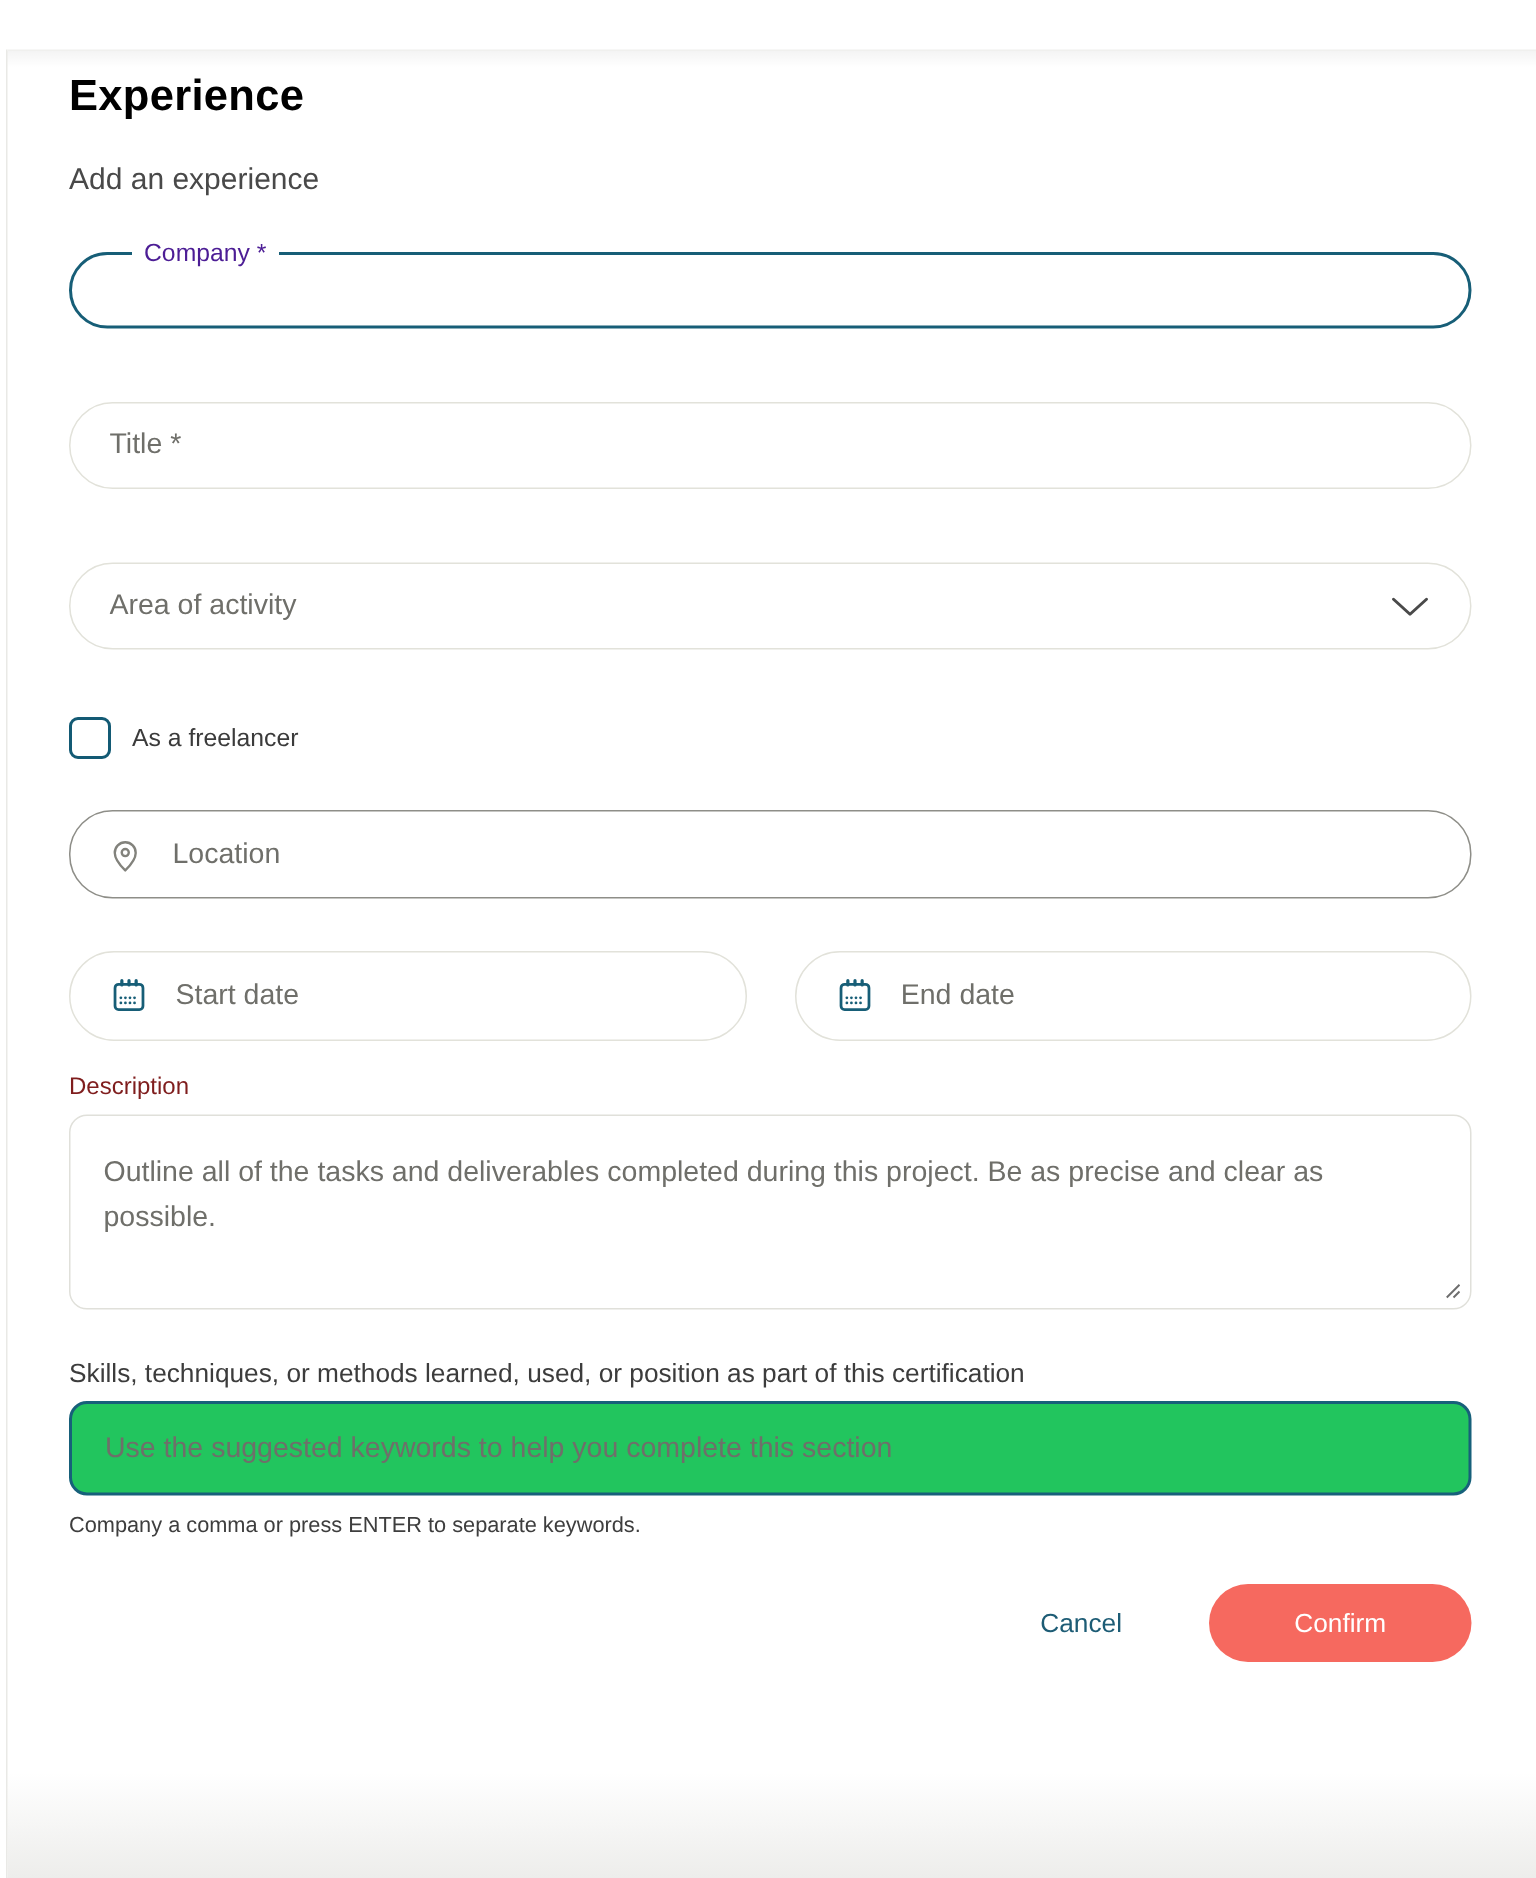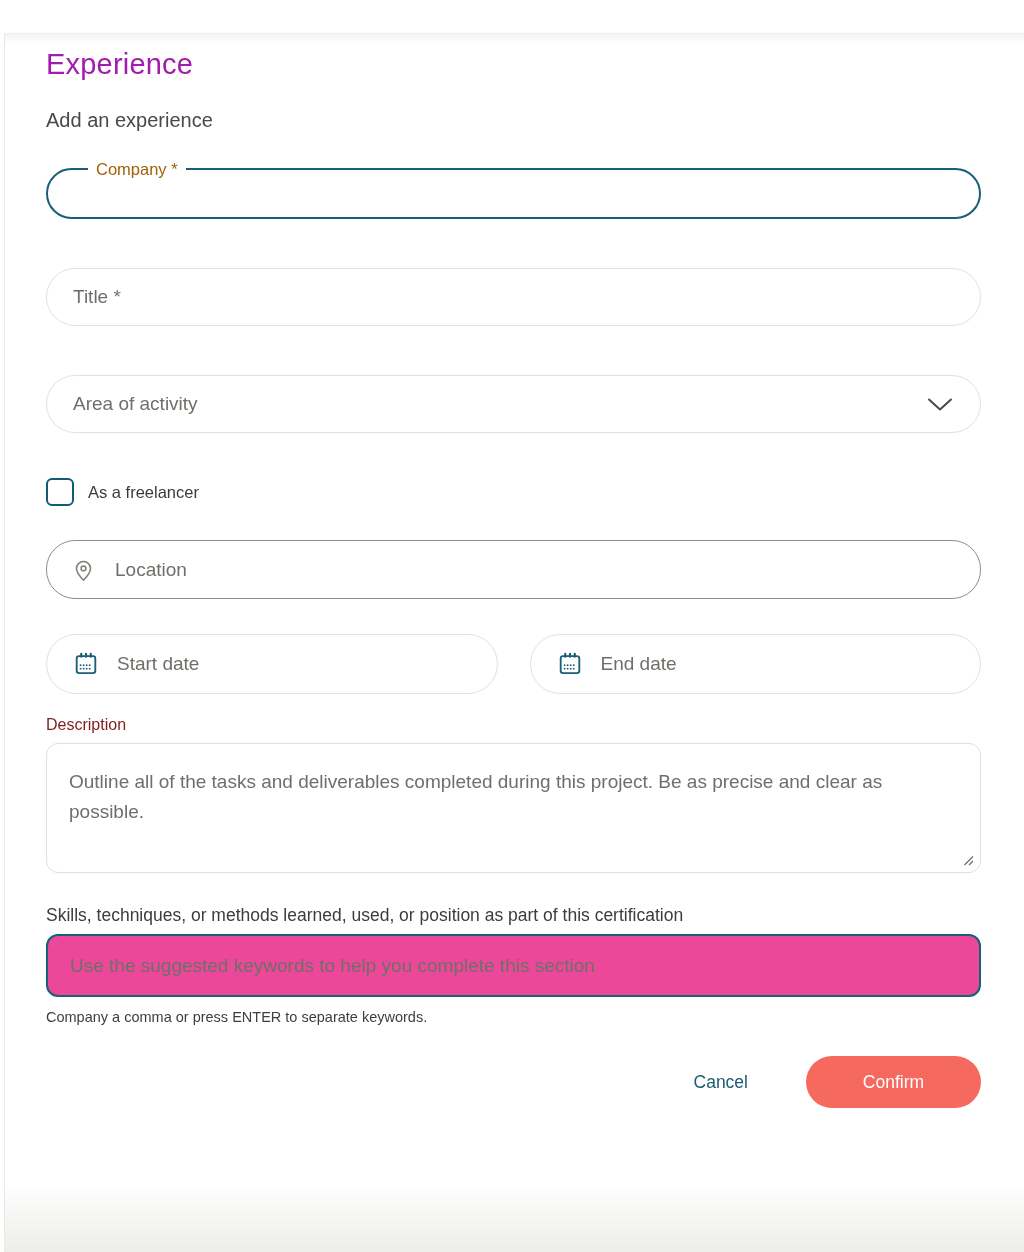--- a/index.html
+++ b/index.html
@@ -25,36 +25,36 @@
   .bottom-fade {
     position: absolute; left: 5px; right: 0; bottom: 0; height: 70px;
     background: linear-gradient(180deg, rgba(238,238,236,0) 0%, #ededeb 100%);
     z-index: 0; pointer-events: none;
   }
   .content {
     position: absolute; left: 46px; top: 33px; width: 935px; z-index: 1;
   }
   .page-title {
     margin: 0; padding-top: 14px;
-    font-size: 29px; line-height: 34px; font-weight: 400;
-    color: #a21caf; letter-spacing: 0.2px;
+    font-size: 29px; line-height: 34px; font-weight: 700;
+    color: #000000; letter-spacing: 0.2px;
   }
   .subtitle {
     margin-top: 28px;
     font-size: 20px; color: #494949;
   }
   
   .notched {
     margin: 28px 0 0 0; padding: 0 24px;
     height: 59px; width: 100%;
     border: 2px solid #175e77; border-radius: 29px;
   }
   .notched legend {
     margin-left: 16px; padding: 0 8px;
-    font-size: 16.5px; color: #a16207; line-height: 18px;
+    font-size: 16.5px; color: #4c1d95; line-height: 18px;
   }
   .notched input {
     border: none; outline: none; background: transparent;
     width: 100%; height: 26px; font-size: 19px; color: #3d3d3d;
     font-family: "Liberation Sans", sans-serif; padding: 0;
   }
   .pill {
     display: flex; align-items: center;
     height: 58px; width: 100%;
     border: 1px solid #e2e2da; border-radius: 29px;
@@ -88,21 +88,21 @@
     border: 1px solid #e0e0da; border-radius: 12px;
     padding: 23px 22px; resize: none; outline: none;
     font-size: 19px; line-height: 30px; color: #3d3d3d;
     font-family: "Liberation Sans", sans-serif; background: #fff;
   }
   .resize-grip { position: absolute; right: 5px; bottom: 5px; line-height: 0; }
   .skills-label { margin-top: 32px; font-size: 17.5px; color: #3c3c3c; }
   .skills-box {
     margin-top: 8px; height: 63px; width: 100%;
     border: 2px solid #17607a; border-radius: 12px;
-    display: flex; align-items: center; padding: 0 22px; background: #ec4899;
+    display: flex; align-items: center; padding: 0 22px; background: #22c55e;
   }
   .skills-box input {
     border: none; outline: none; background: transparent;
     flex: 1; font-size: 19px; color: #3d3d3d;
     font-family: "Liberation Sans", sans-serif; padding: 0;
   }
   .helper-text { margin-top: 12px; font-size: 14.5px; color: #3e3e3e; }
   .footer {
     margin-top: 31px;
     display: flex; justify-content: flex-end; align-items: center; gap: 58px;

